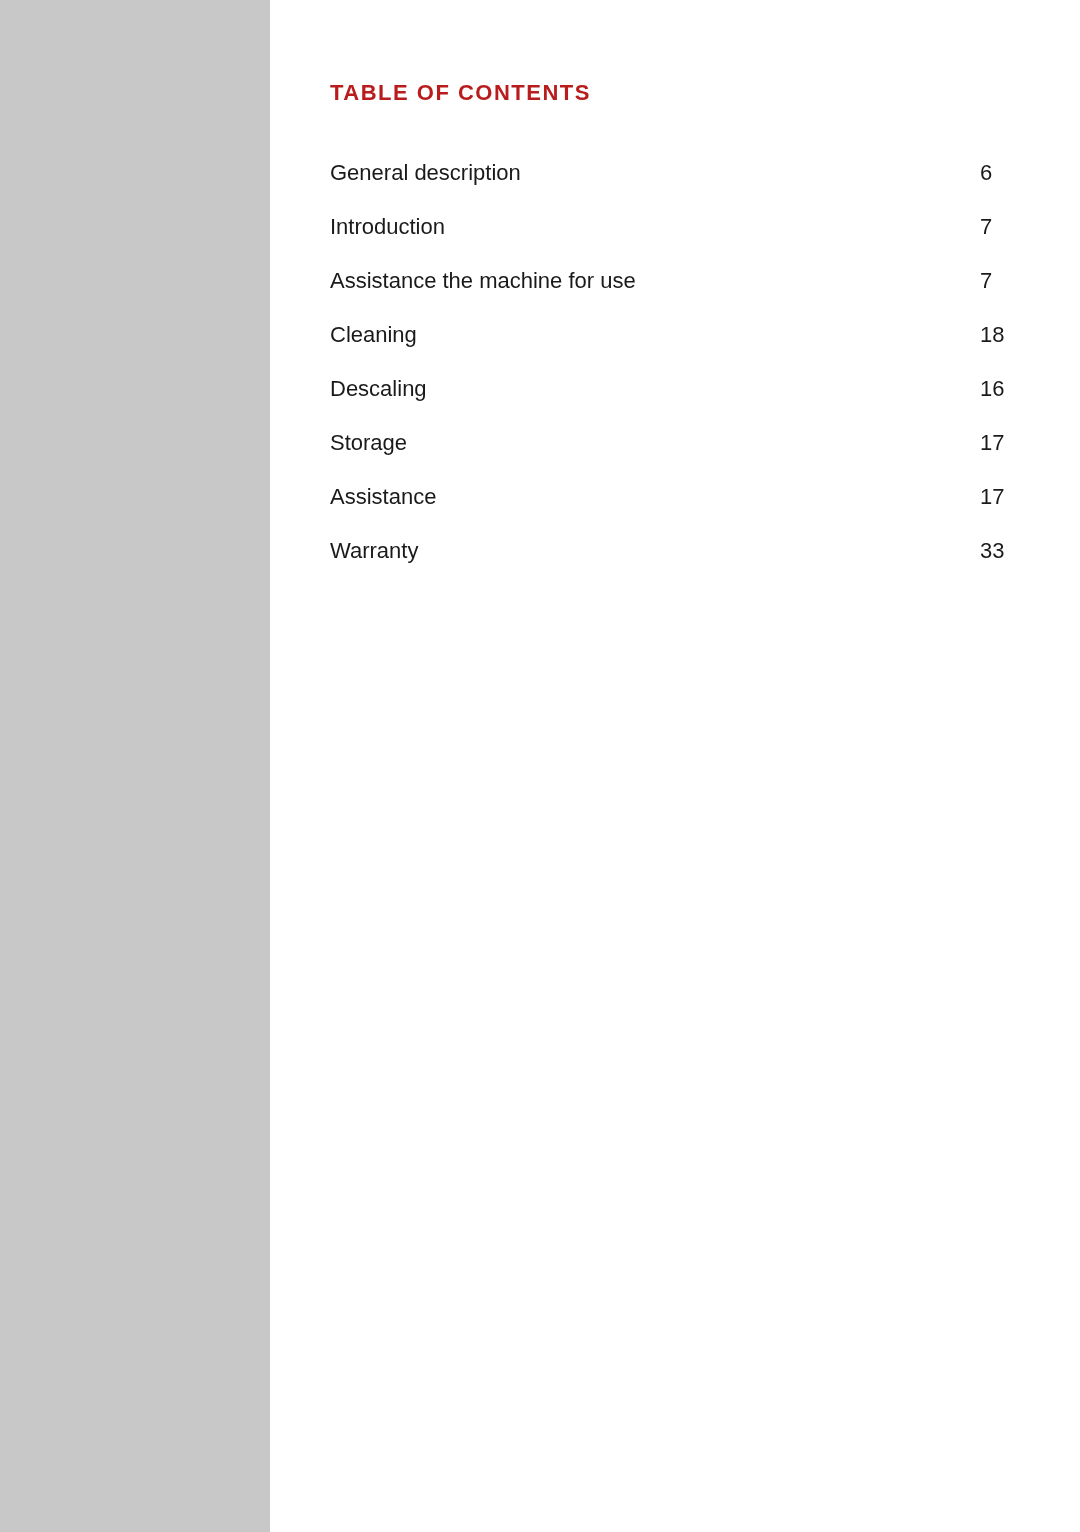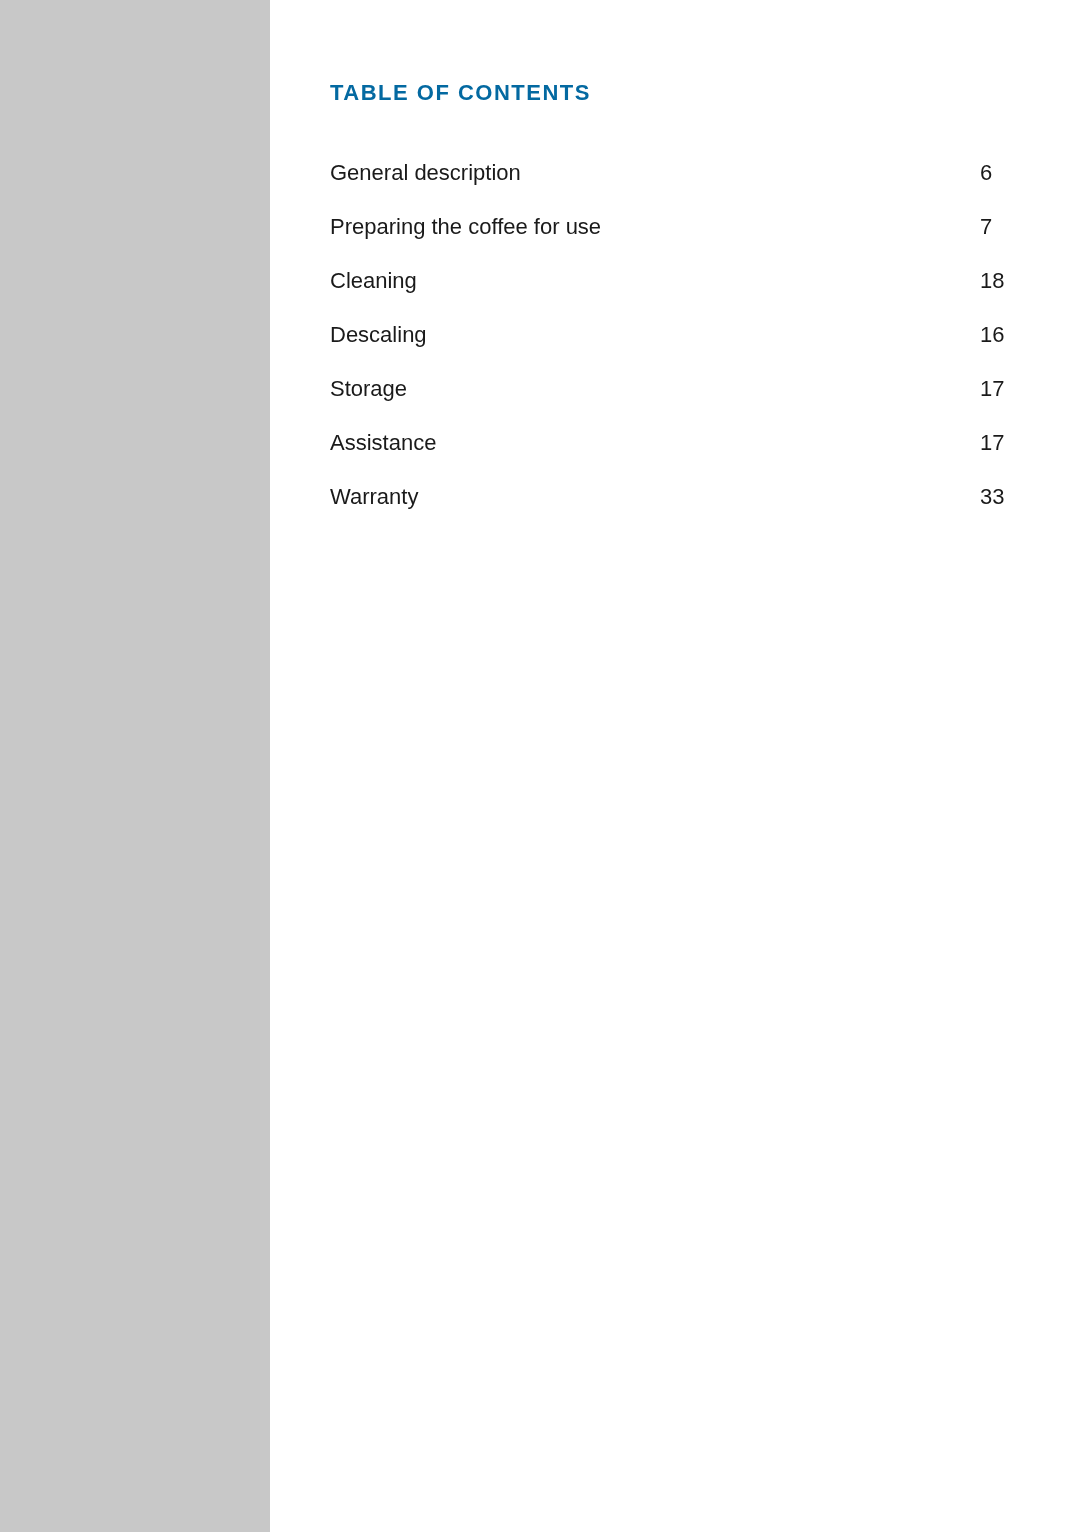--- a/index.html
+++ b/index.html
@@ -28,21 +28,21 @@
     .right-panel {
       flex: 1;
       background: #ffffff;
       padding: 80px 60px 60px 60px;
     }
 
     .toc-title {
       font-size: 22px;
       font-weight: 900;
       letter-spacing: 1.5px;
-      color: #0369a1;
+      color: #b91c1c;
       margin-bottom: 40px;
       font-family: Arial, Helvetica, sans-serif;
       text-transform: uppercase;
     }
 
     .toc-table {
       width: 100%;
       border-collapse: collapse;
     }
 
@@ -74,21 +74,25 @@
 <div class="right-panel">
   <div class="toc-title">TABLE OF CONTENTS</div>
 
   <table class="toc-table">
     <tbody id="toc-body">
     <tr>
           <td>General description</td>
           <td class="page-num">6</td>
         </tr>
         <tr>
-          <td>Preparing the coffee for use</td>
+          <td>Introduction</td>
+          <td class="page-num">7</td>
+        </tr>
+        <tr>
+          <td>Assistance the machine for use</td>
           <td class="page-num">7</td>
         </tr>
         <tr>
           <td>Cleaning</td>
           <td class="page-num">18</td>
         </tr>
         <tr>
           <td>Descaling</td>
           <td class="page-num">16</td>
         </tr>

